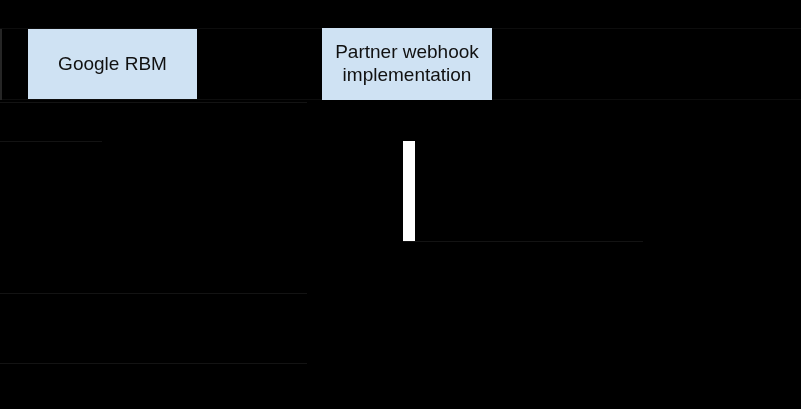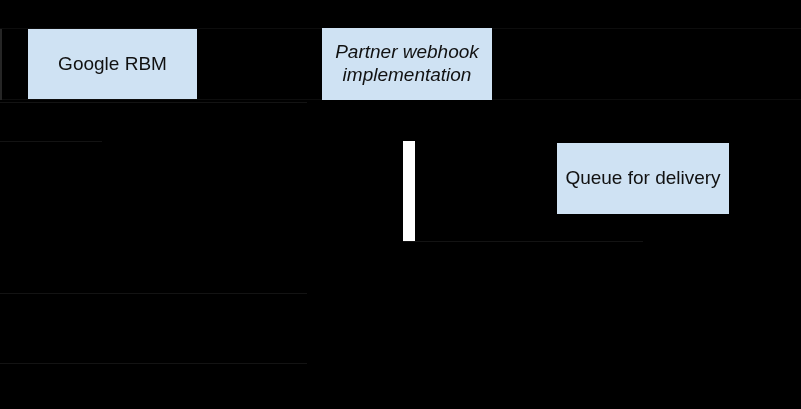--- a/index.html
+++ b/index.html
@@ -29,21 +29,21 @@
     color: var(--node-text);
     font-size: 19px;
     line-height: 1.2;
     display: flex;
     align-items: center;
     justify-content: center;
     text-align: center;
     padding: 0 6px;
   }
   #node-google-rbm      { left: 28px;  top: 29px;  width: 169px; height: 70px; }
-  #node-partner-webhook { left: 322px; top: 28px;  width: 170px; height: 72px; font-style: italic; }
+  #node-partner-webhook { left: 322px; top: 28px;  width: 170px; height: 72px; }
   #node-queue           { left: 557px; top: 143px; width: 172px; height: 71px; }
   #node-handle          { left: 564px; top: 291px; width: 171px; height: 71px; }
 
   .activation-bar {
     position: absolute;
     left: 403px; top: 141px;
     width: 12px; height: 100px;
     background: var(--bar);
   }
 
@@ -85,18 +85,15 @@
   <div class="node" id="node-google-rbm">
     <span>Google RBM</span>
   </div>
 
   <div class="node" id="node-partner-webhook">
     <span>Partner webhook implementation</span>
   </div>
 
   <div class="activation-bar"></div>
 
-  <div class="node" id="node-queue">
-    <span>Queue for delivery</span>
-  </div>
 
 
 </div>
 
 </body></html>

